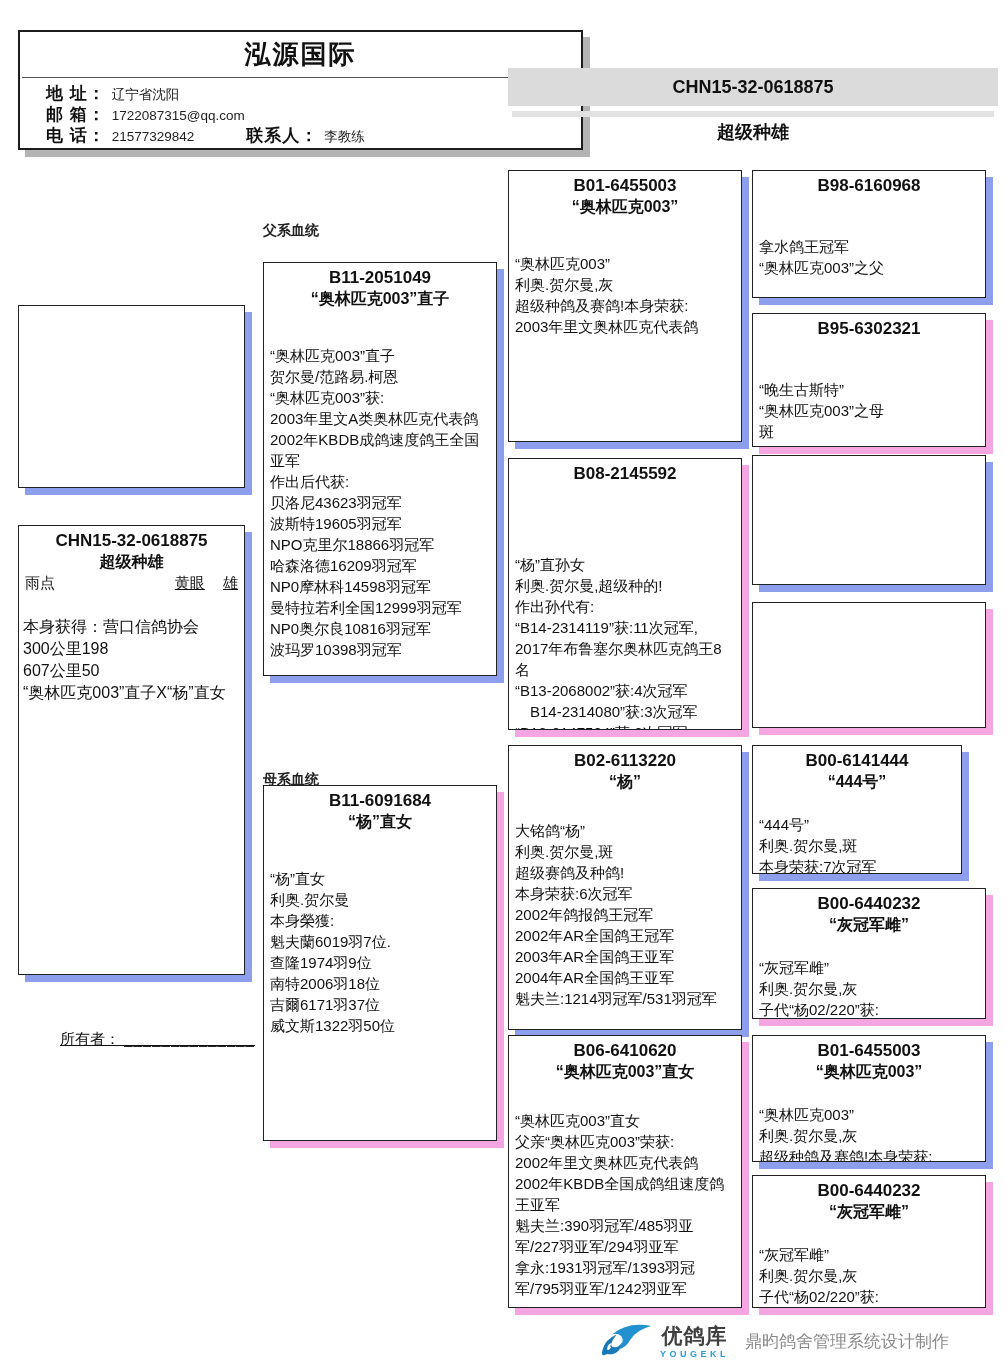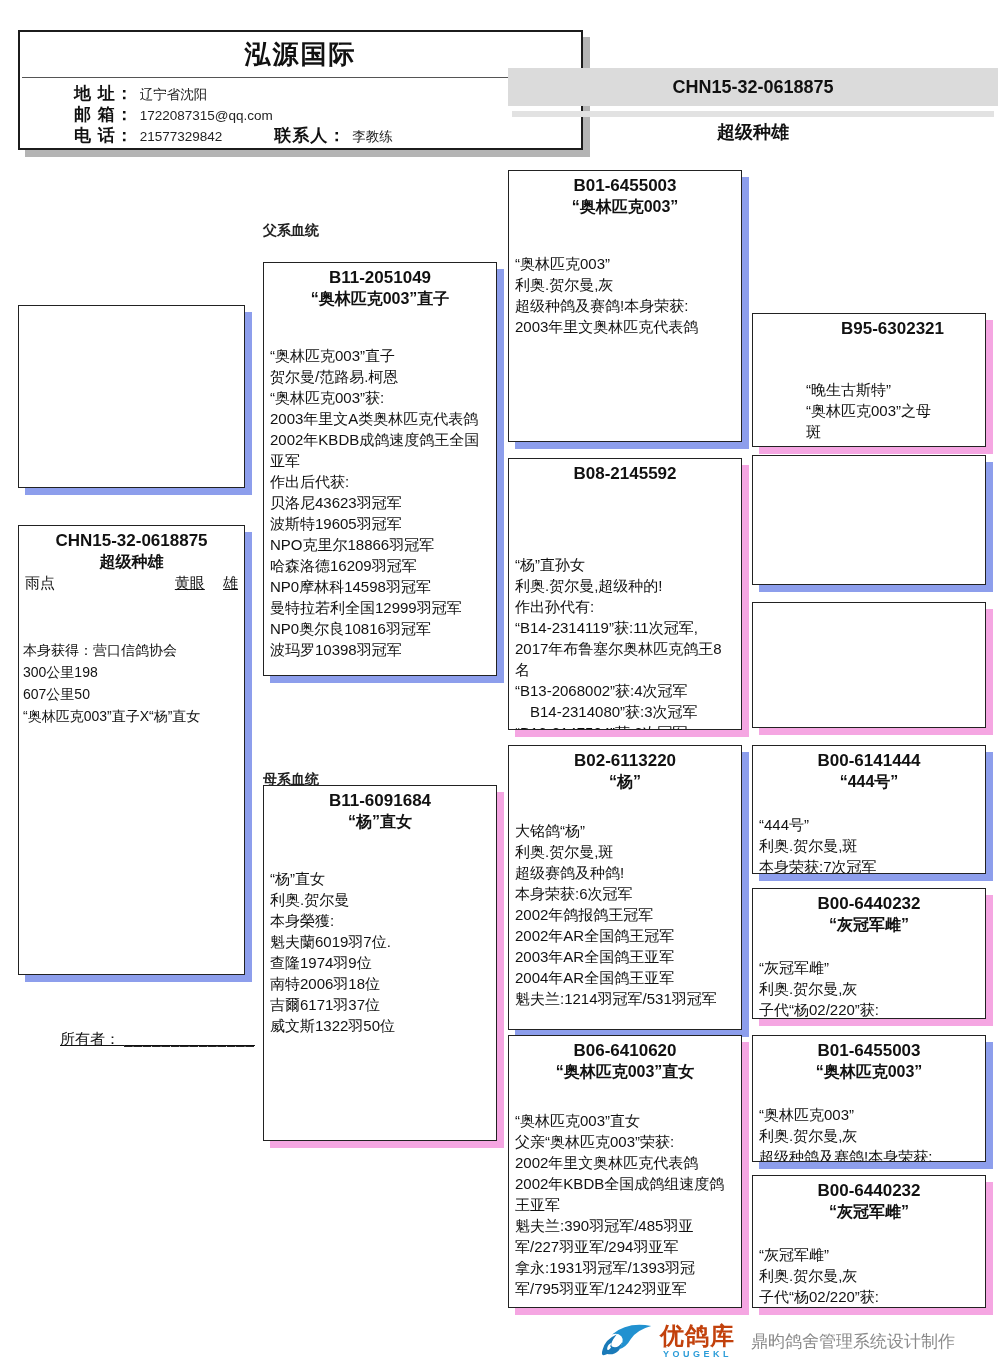--- a/index.html
+++ b/index.html
@@ -6,21 +6,21 @@
   html,body { width:1006px; height:1366px; background:#fff;
     font-family:"Liberation Sans","DejaVu Sans",sans-serif; color:#111; }
   #page { position:relative; width:1006px; height:1366px; background:#fff; overflow:hidden; }
 
   
   .contact-card { position:absolute; left:18px; top:30px; width:565px; height:120px;
     background:#fff; border:2px solid #1c1c1c; box-shadow:7px 7px 0 #b4b4b4; }
   .contact-title { text-align:center; font-size:26px; font-weight:bold; padding-top:5px; letter-spacing:2px; }
   .contact-rule { border-top:1px solid #555; margin:5px 2px 6px 2px; }
   .contact-row { padding-left:26px; font-size:13px; line-height:20px; display:flex; align-items:baseline; }
-  .c-label { font-size:17px; font-weight:bold; letter-spacing:1px;margin-left:28px; }
+  .c-label { font-size:17px; font-weight:bold; letter-spacing:1px; }
   .c-val { font-size:13.5px; color:#222; margin-left:6px; }
   .c-contact { margin-left:52px; }
 
   
   .banner { position:absolute; left:508px; top:68px; width:490px; height:38px; background:#dbdbdb;
     display:flex; align-items:center; justify-content:center; font-size:18px; font-weight:bold; }
   .banner-line { position:absolute; left:512px; top:111px; width:482px; height:6px; background:#e2e2e2; }
   .banner-sub { position:absolute; left:508px; top:120px; width:490px; text-align:center;
     font-size:18px; font-weight:bold; }
 
@@ -32,30 +32,30 @@
   .bname { text-align:center; font-weight:bold; font-size:16px; line-height:21px; }
   .bbody { font-size:15px; line-height:21px; padding:0 6px; white-space:pre-line; }
   .g22 { margin-top:22px; } .g28 { margin-top:28px; } .g36 { margin-top:36px; }
   .g40 { margin-top:40px; } .g70 { margin-top:70px; }
 
   .branch-label { position:absolute; font-size:14px; font-weight:bold; color:#222; }
 
   
   .info-row { display:flex; justify-content:space-between; padding:2px 6px 0 6px; font-size:15px; }
   .info-right span { margin-left:14px;text-decoration:underline; }
-  .main-body { margin-top:46px; font-size:14px; line-height:22px; padding:0 4px; white-space:pre-line; }
+  .main-body { margin-top:23px; font-size:16px; line-height:22px; padding:0 4px; white-space:pre-line; }
 
   .owner-line { position:absolute; left:60px; top:1030px; font-size:15px;text-decoration:underline; }
   .owner-blank { letter-spacing:1px; }
 
   
   .footer { position:absolute; left:598px; top:1320px; display:flex; align-items:center; }
   .logo-icon { width:56px; height:42px; }
   .logo-text-wrap { margin-left:6px; display:flex; flex-direction:column; align-items:center; }
-  .logo-cn { font-size:24px; font-weight:bold; color:#c2410c; line-height:24px; letter-spacing:1px; }
+  .logo-cn { font-size:21px; font-weight:bold; color:#404040; line-height:24px; letter-spacing:1px; }
   .logo-en { font-size:9px; font-weight:bold; color:#2b9cd8; letter-spacing:3.5px; margin-top:1px; }
   .credit { margin-left:16px; font-size:17px; color:#8a8a8a; }
 </style>
 </head>
 <body>
 
 <div id="page" style="--blue:#8d9eec; --pink:#f5a6e2;">
 
   <div class="contact-card">
     <div class="contact-title">泓源国际</div>
@@ -177,33 +177,38 @@
     <div class="ring">B06-6410620</div>
     <div class="bname">“奥林匹克003”直女</div>
     <div class="bbody g28">“奥林匹克003”直女
 父亲“奥林匹克003”荣获:
 2002年里文奥林匹克代表鸽
 2002年KBDB全国成鸽组速度鸽王亚军
 魁夫兰:390羽冠军/485羽亚军/227羽亚军/294羽亚军
 拿永:1931羽冠军/1393羽冠军/795羽亚军/1242羽亚军</div>
   </div>
 
-
-  <div class="pbox sh-pink" style="left:752px; top:313px; width:234px; height:134px;padding-left:47px;">
+  <div class="pbox sh-blue" style="left:752px; top:170px; width:234px; height:128px;">
+    <div class="ring">B98-6160968</div>
+    <div class="bbody g40">拿水鸽王冠军
+“奥林匹克003”之父</div>
+  </div>
+
+  <div class="pbox sh-pink" style="left:752px; top:313px; width:234px; height:134px;">
     <div class="ring">B95-6302321</div>
     <div class="bbody g40">“晚生古斯特”
 “奥林匹克003”之母
 斑</div>
   </div>
 
   <div class="pbox sh-blue" style="left:752px; top:455px; width:234px; height:130px;"></div>
 
   <div class="pbox sh-pink" style="left:752px; top:602px; width:234px; height:126px;"></div>
 
-  <div class="pbox sh-blue" style="left:752px; top:745px; width:234px; height:129px;">
+  <div class="pbox sh-blue" style="left:752px; top:745px; width:210px; height:129px;">
     <div class="ring">B00-6141444</div>
     <div class="bname">“444号”</div>
     <div class="bbody g22">“444号”
 利奥.贺尔曼,斑
 本身荣获:7次冠军</div>
   </div>
 
   <div class="pbox sh-pink" style="left:752px; top:888px; width:234px; height:131px;">
     <div class="ring">B00-6440232</div>
     <div class="bname">“灰冠军雌”</div>

